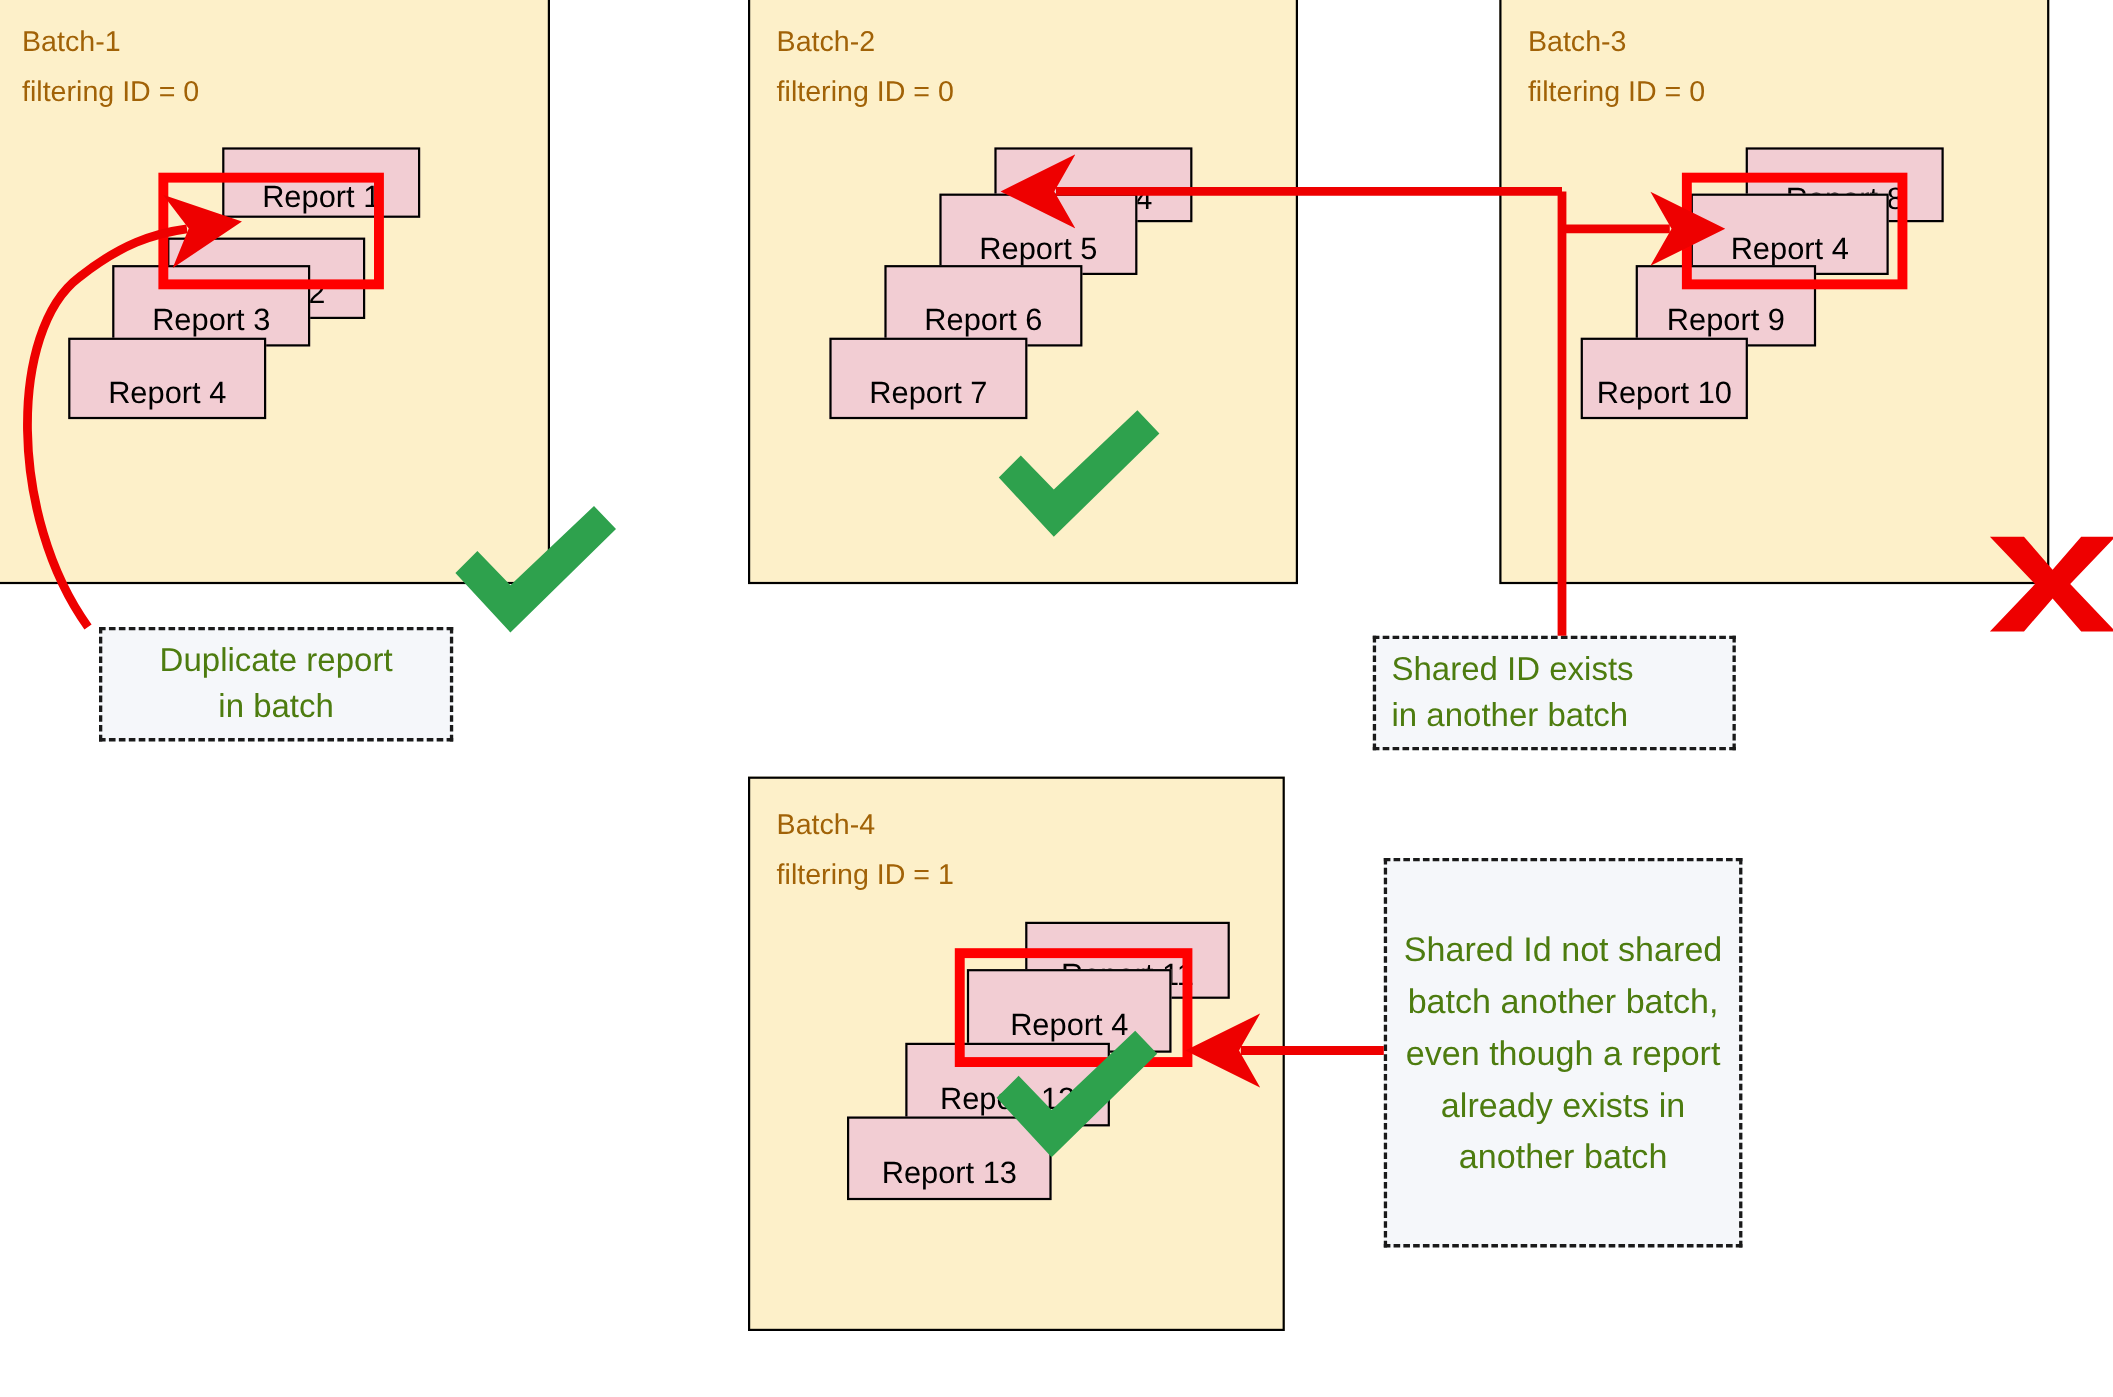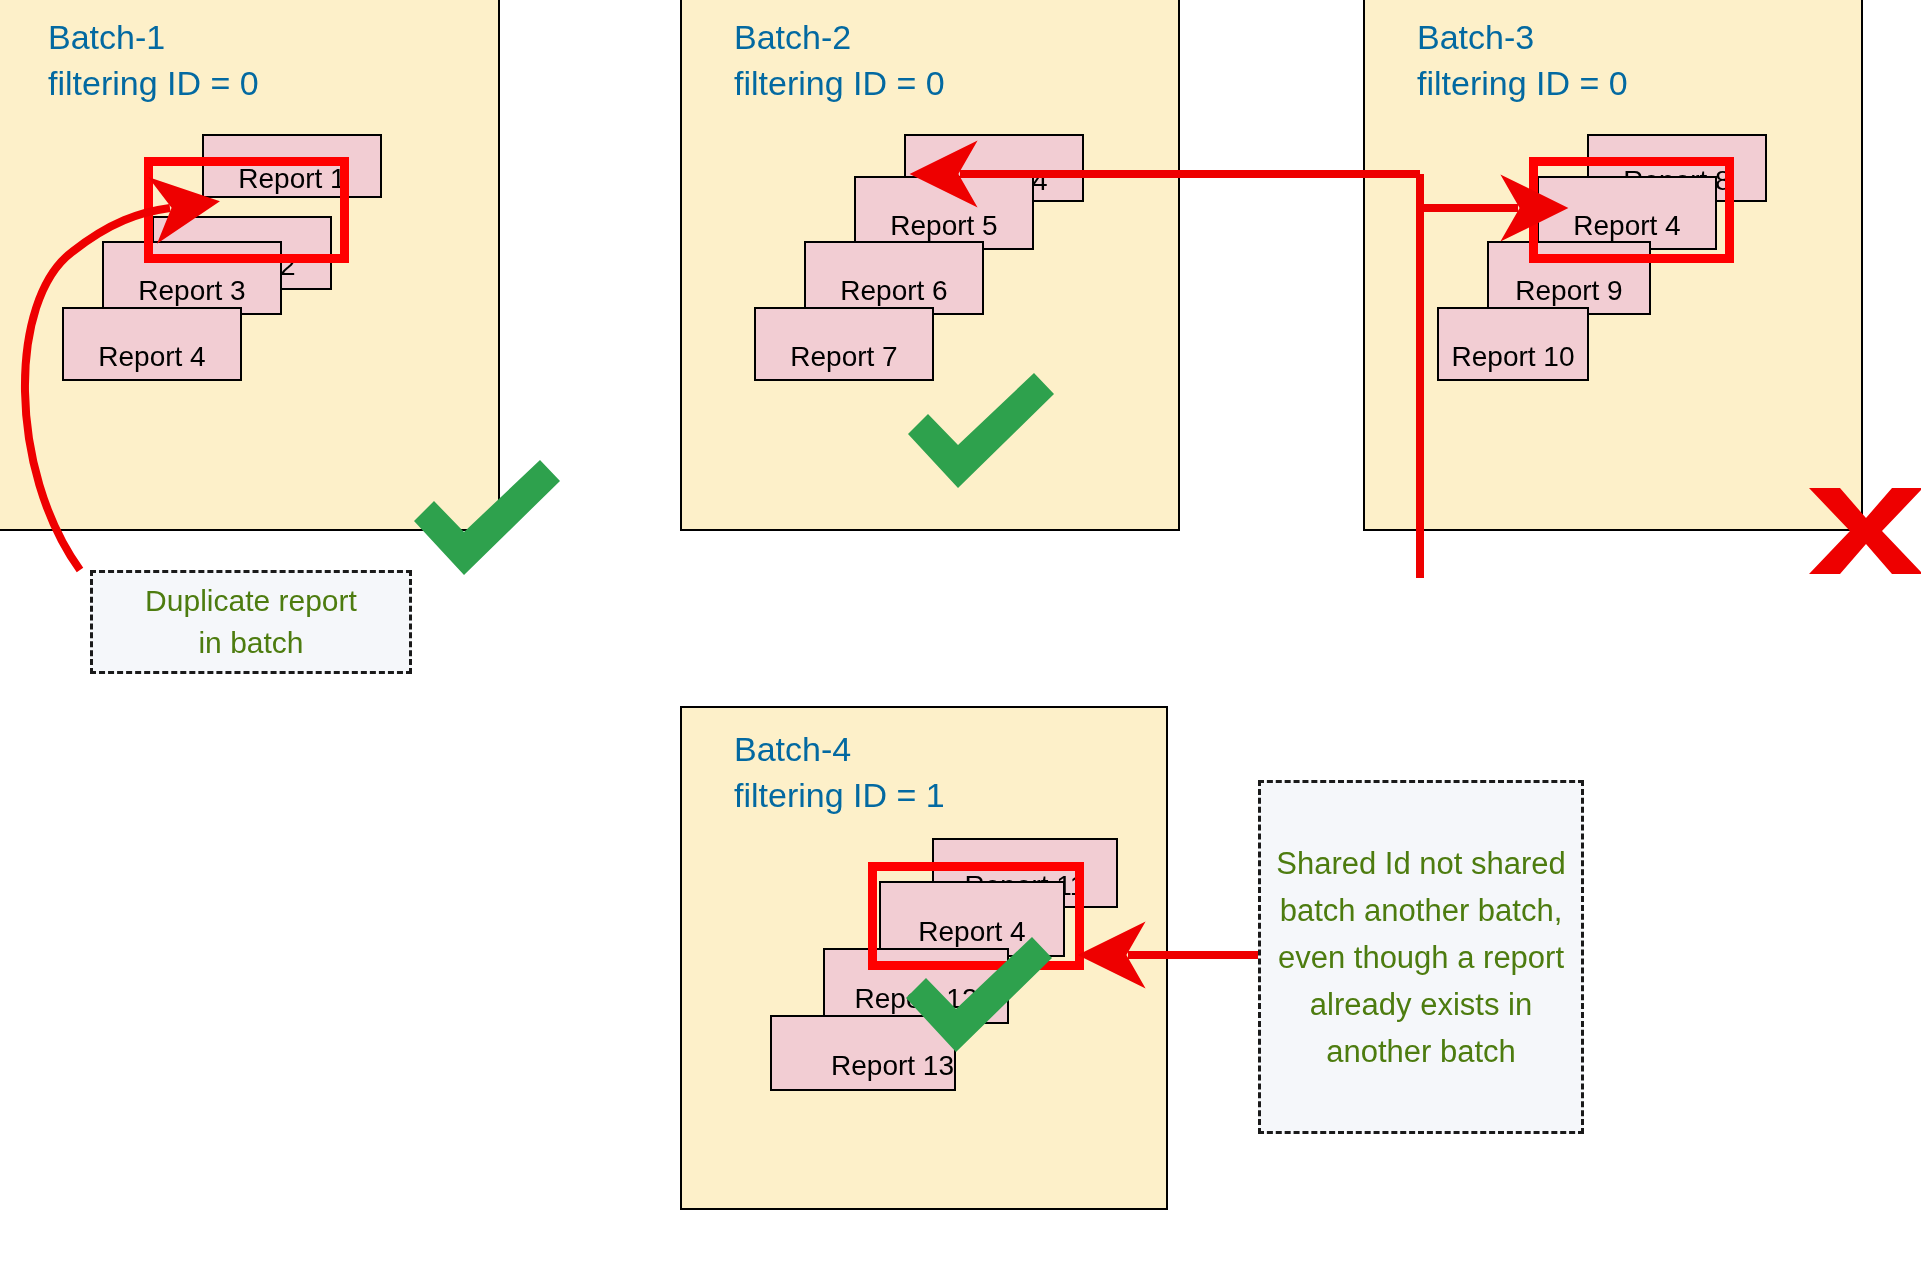--- a/index.html
+++ b/index.html
@@ -18,25 +18,24 @@
   .batch {
     position: absolute;
     background: #fdf0c9;
     border: 2px solid #000000;
     box-sizing: border-box;
   }
   .batch-title {
     position: absolute;
     left: 24px;
     top: 18px;
-    font-size: 34px;
+    font-size: 26px;
     line-height: 46px;
-    color: #0369a1;
+    color: #a16207;
     white-space: pre-line;
-    margin-left: 28px;
   }
   .card {
     position: absolute;
     background: #f2cdd3;
     border: 2px solid #000000;
     box-sizing: border-box;
     font-size: 28px;
     color: #000000;
     display: flex;
     align-items: center;
@@ -158,36 +157,40 @@
 
     <div class="card" style="left:250px; top:130px; width:186px; height:70px;">
       <span>Report 11</span>
     </div>
     <div class="card" style="left:197px; top:173px; width:186px; height:76px;">
       <span>Report 4</span>
     </div>
     <div class="card" style="left:141px; top:240px; width:186px; height:76px;">
       <span>Report 12</span>
     </div>
-    <div class="card" style="left:88px; top:307px; width:186px; height:76px;justify-content:flex-end;">
+    <div class="card" style="left:88px; top:307px; width:186px; height:76px;">
       <span>Report 13</span>
     </div>
 
     <div class="highlight" style="left:186px; top:154px; width:216px; height:108px;"></div>
   </div>
 
   <svg class="mark-svg" style="left:898px; top:932px;" width="180" height="125" viewBox="0 0 180 125">
     <path d="M8 66 L28 46 L58 77 L134 5 L154 26 L58 120 Z" fill="#2ea14d"></path>
   </svg>
 
   <div class="callout" style="left:90px; top:570px; width:322px; height:104px; flex-direction:column; line-height:42px;">
     <span>Duplicate report</span>
     <span>in batch</span>
   </div>
 
+  <div class="callout" style="left:1248px; top:578px; width:330px; height:104px; flex-direction:column; align-items:flex-start; line-height:42px; padding-left:14px;">
+    <span>Shared ID exists</span>
+    <span>in another batch</span>
+  </div>
 
   <div class="callout" style="left:1258px; top:780px; width:326px; height:354px; line-height:47px; font-size:31px;">Shared Id not shared batch another batch, even though a report already exists in another batch</div>
 
   <svg class="arrow-layer" viewBox="0 0 1921 1270">
     <defs>
       <marker id="ah" markerWidth="9" markerHeight="9" refX="2.2" refY="4.5" orient="auto" markerUnits="strokeWidth">
         <path d="M0,0.3 L8.5,4.5 L0,8.7 L2.4,4.5 Z" fill="#ee0000"></path>
       </marker>
     </defs>
 

